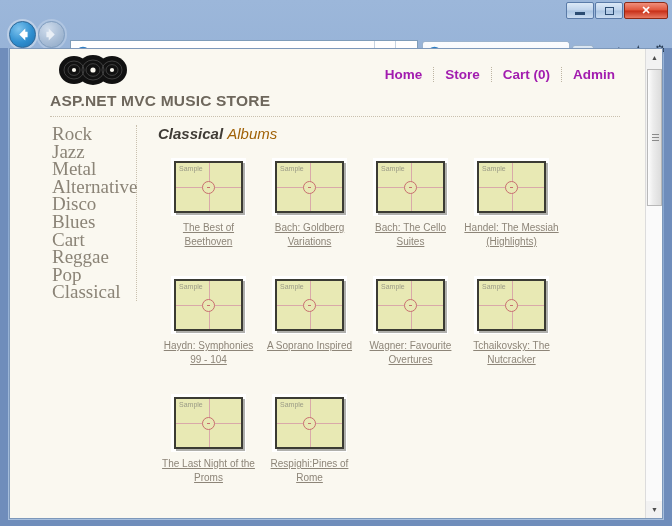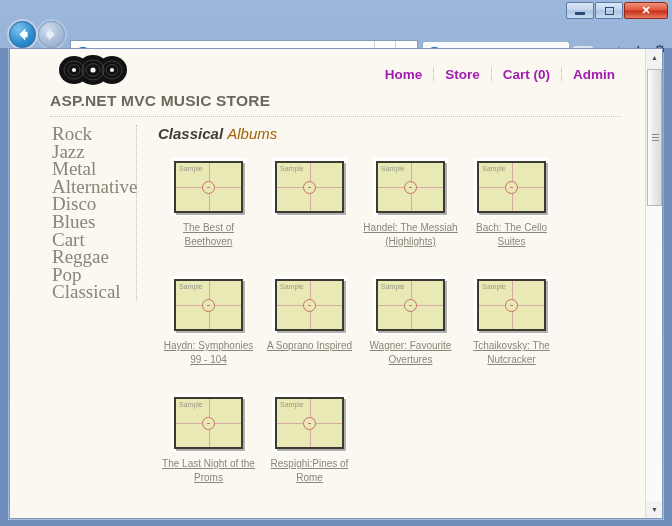--- a/index.html
+++ b/index.html
@@ -392,42 +392,43 @@
               </div>
               <div class="album">
                 <div class="album-thumb-wrap">
                   <div class="thumb">
                     <span class="sample-label">Sample</span>
                     <span class="vline"></span>
                     <span class="hline"></span>
                     <span class="circ"></span>
                   </div>
                 </div>
+                <a href="#" class="album-title">Bach: Goldberg Variations</a>
+              </div>
+              <div class="album">
+                <div class="album-thumb-wrap">
+                  <div class="thumb">
+                    <span class="sample-label">Sample</span>
+                    <span class="vline"></span>
+                    <span class="hline"></span>
+                    <span class="circ"></span>
+                  </div>
+                </div>
+                <a href="#" class="album-title">Bach: The Cello Suites</a>
               </div>
               <div class="album">
                 <div class="album-thumb-wrap">
                   <div class="thumb">
                     <span class="sample-label">Sample</span>
                     <span class="vline"></span>
                     <span class="hline"></span>
                     <span class="circ"></span>
                   </div>
                 </div>
                 <a href="#" class="album-title">Handel: The Messiah (Highlights)</a>
-              </div>
-              <div class="album">
-                <div class="album-thumb-wrap">
-                  <div class="thumb">
-                    <span class="sample-label">Sample</span>
-                    <span class="vline"></span>
-                    <span class="hline"></span>
-                    <span class="circ"></span>
-                  </div>
-                </div>
-                <a href="#" class="album-title">Bach: The Cello Suites</a>
               </div>
               <div class="album">
                 <div class="album-thumb-wrap">
                   <div class="thumb">
                     <span class="sample-label">Sample</span>
                     <span class="vline"></span>
                     <span class="hline"></span>
                     <span class="circ"></span>
                   </div>
                 </div>

